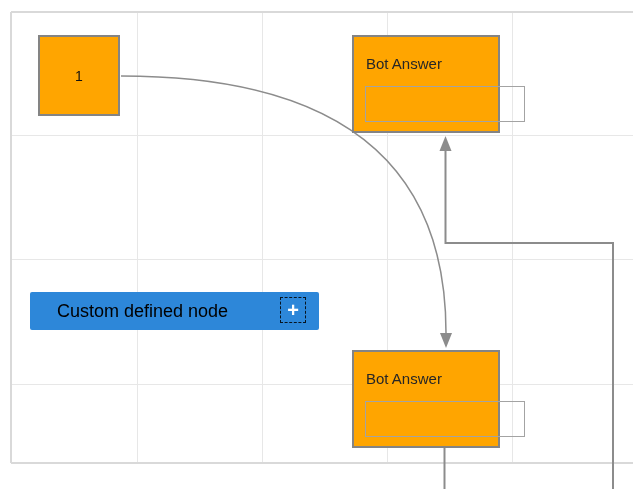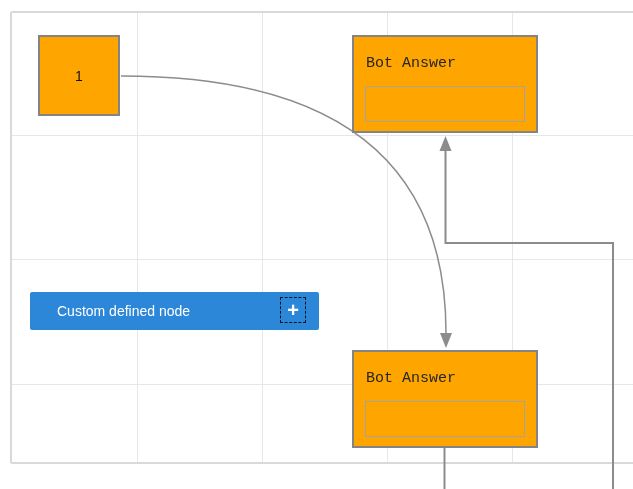--- a/index.html
+++ b/index.html
@@ -18,21 +18,21 @@
     position: absolute;
     box-sizing: border-box;
     background: #ffa500;
     border: 2px solid #848484;
   }
   .node-start {
     left: 38px; top: 35px; width: 82px; height: 81px;
     display: flex; align-items: center; justify-content: center;
     font-size: 14px; color: #111111;
   }
-  .bot-node { width: 186px; height: 98px; font-family: Liberation Mono, monospace; }
+  .bot-node { width: 148px; height: 98px; }
   .bot-node-top    { left: 352px; top: 35px;  }
   .bot-node-bottom { left: 352px; top: 350px; }
   .bot-title {
     position: absolute; left: 12px; top: 18px;
     font-size: 15px; color: #262626; white-space: nowrap;
   }
   .bot-input {
     position: absolute; left: 11px; top: 49px;
     width: 160px; height: 36px;
     box-sizing: border-box;
@@ -46,21 +46,21 @@
     left: 30px; top: 292px;
     width: 289px; height: 38px;
     box-sizing: border-box;
     background: #2d87d9;
     border-radius: 2px;
     display: flex; align-items: center;
     cursor: pointer;
   }
   .custom-btn-label {
     margin-left: 27px;
-    font-size: 14px; color: #ffffff; white-space: nowrap;
+    font-size: 18px; color: #000000; white-space: nowrap;
   }
   .plus-box {
     position: absolute;
     right: 13px; top: 5px;
     width: 26px; height: 26px;
     box-sizing: border-box;
     border: 1px dashed rgba(0,0,0,0.85);
     display: flex; align-items: center; justify-content: center;
     color: #ffffff;
     font-size: 20px;

